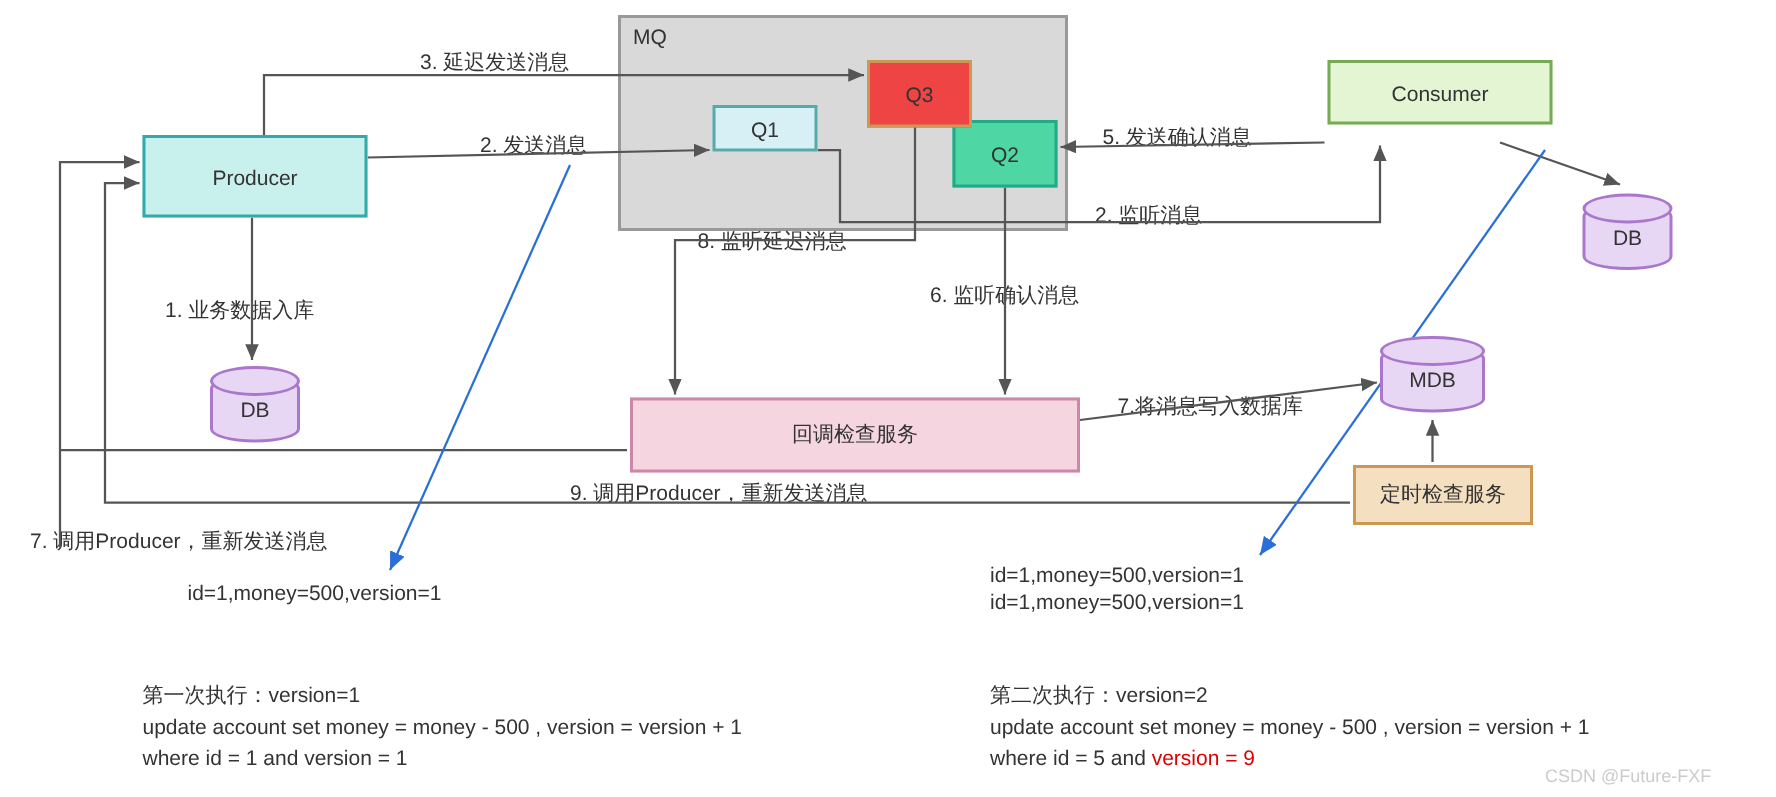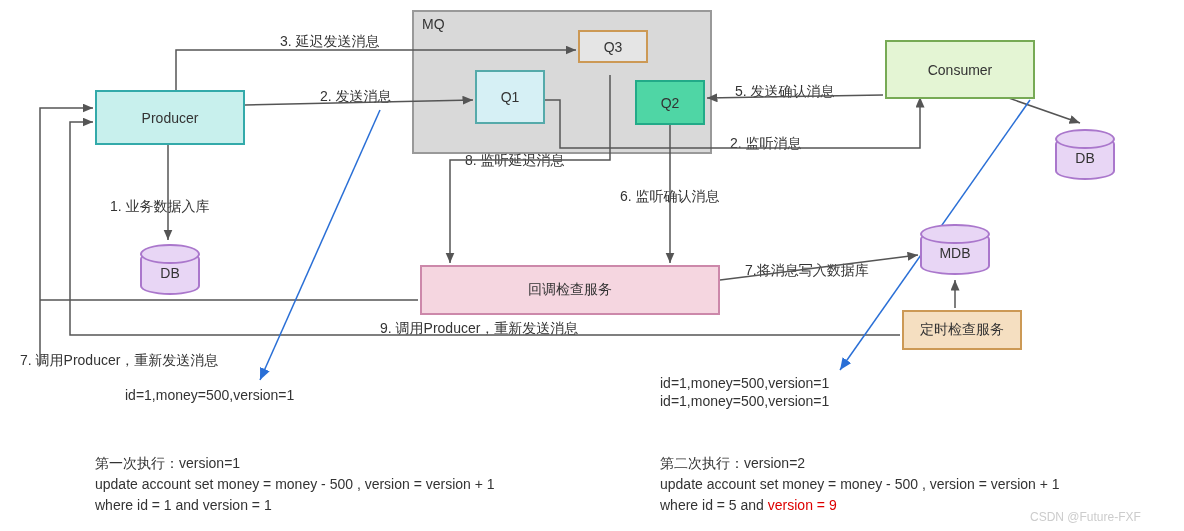--- a/index.html
+++ b/index.html
@@ -69,33 +69,33 @@
 <body>
 
 <div class="box" style="left:412px; top:10px; width:300px; height:144px; background:#d9d9d9; border-color:#999; justify-content:flex-start; align-items:flex-start; padding:4px 8px; z-index:0;">
   <span>MQ</span>
 </div>
 
 <div class="box" style="left:95px; top:90px; width:150px; height:55px; background:#c8f0ed; border-color:#3aa; z-index:2;">
   <span>Producer</span>
 </div>
 
-<div class="box" style="left:885px; top:40px; width:150px; height:59px; background:#e4f5d4; border-color:#7a5; z-index:2;">
+<div class="box" style="left:885px; top:40px; width:150px; height:43px; background:#e4f5d4; border-color:#7a5; z-index:2;">
   <span>Consumer</span>
 </div>
 
-<div class="box" style="left:475px; top:70px; width:70px; height:54px; background:#d6f0f5; border-color:#5aa; z-index:2;">
+<div class="box" style="left:475px; top:70px; width:70px; height:31px; background:#d6f0f5; border-color:#5aa; z-index:2;">
   <span>Q1</span>
 </div>
 
 <div class="box" style="left:635px; top:80px; width:70px; height:45px; background:#4fd6a5; border-color:#2a8; z-index:2;">
   <span>Q2</span>
 </div>
 
-<div class="box" style="left:578px; top:30px; width:70px; height:33px; background:#e5e5e5; border-color:#c95; z-index:2;">
+<div class="box" style="left:578px; top:40px; width:70px; height:45px; background:#ef4444; border-color:#c95; z-index:2;">
   <span>Q3</span>
 </div>
 
 <div class="cylinder" style="left:140px; top:250px; width:60px; height:45px; z-index:2;">
   <div class="body" style="background:#e8d6f5; border-color:#a7c;">
     <div class="top" style="background:#e8d6f5; border-color:#a7c;"></div>
     <span style="position:relative;z-index:3;">DB</span>
   </div>
 </div>
 

